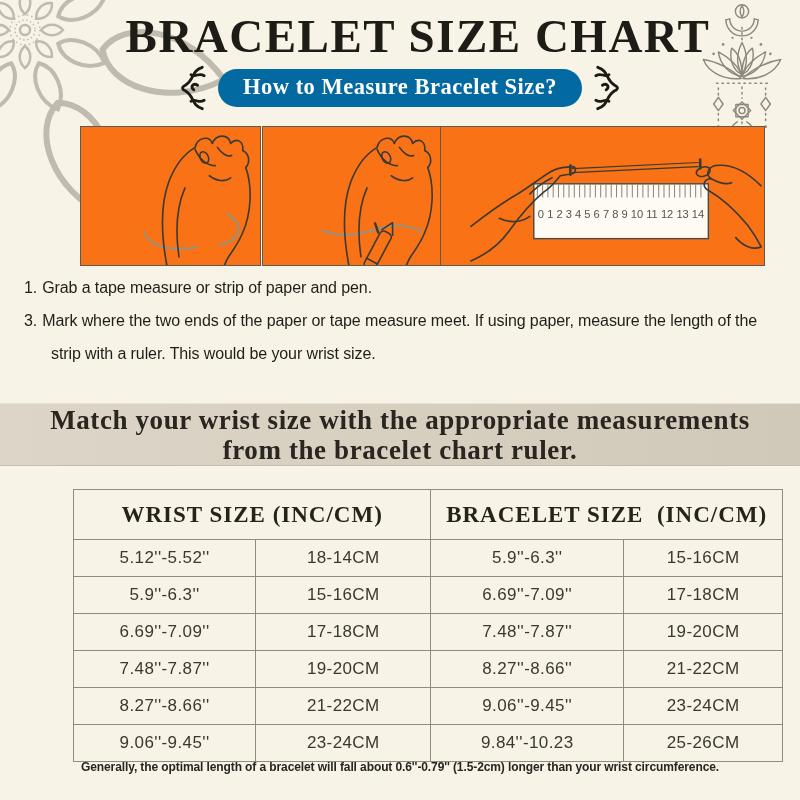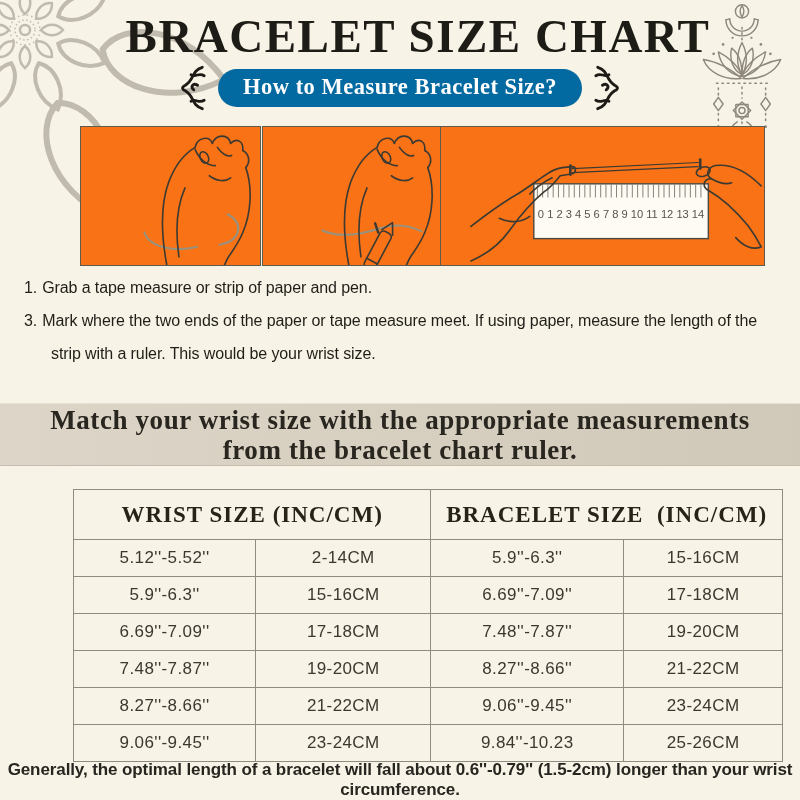--- a/index.html
+++ b/index.html
@@ -62,21 +62,21 @@
   .size-table th{
     height:49px;font-family:"Liberation Serif",serif;font-weight:700;font-size:23px;
     letter-spacing:1px;color:#262319;white-space:pre;
   }
   .size-table td{
     height:36px;font-weight:400;font-size:17px;letter-spacing:0.4px;color:#3b3830;
   }
   
   .note{
     position:absolute;top:760px;left:0;width:800px;text-align:center;
-    font-size:17px;font-weight:600;color:#272520;letter-spacing:-0.1px;margin:0;
+    font-size:12px;font-weight:600;color:#272520;letter-spacing:-0.1px;margin:0;
   }
 </style>
 </head>
 <body>
 
 <svg class="mandala" viewBox="0 0 420 420" aria-hidden="true">
   <g transform="translate(210,210)" stroke="#c0bbae" fill="none">
     <circle r="5" stroke-width="2.5"></circle>
     <circle r="10" stroke-width="1.5" stroke-dasharray="1.5 2.5"></circle>
     <circle r="15" stroke-width="1.5" stroke-dasharray="1.5 3"></circle>
@@ -264,21 +264,21 @@
   </colgroup>
   <thead>
     <tr>
       <th colspan="2">WRIST SIZE (INC/CM)</th>
       <th colspan="2">BRACELET SIZE  (INC/CM)</th>
     </tr>
   </thead>
   <tbody>
     <tr>
       <td>5.12''-5.52''</td>
-      <td>2-14CM</td>
+      <td>18-14CM</td>
       <td>5.9''-6.3''</td>
       <td>15-16CM</td>
     </tr>
     <tr>
       <td>5.9''-6.3''</td>
       <td>15-16CM</td>
       <td>6.69''-7.09''</td>
       <td>17-18CM</td>
     </tr>
     <tr>

